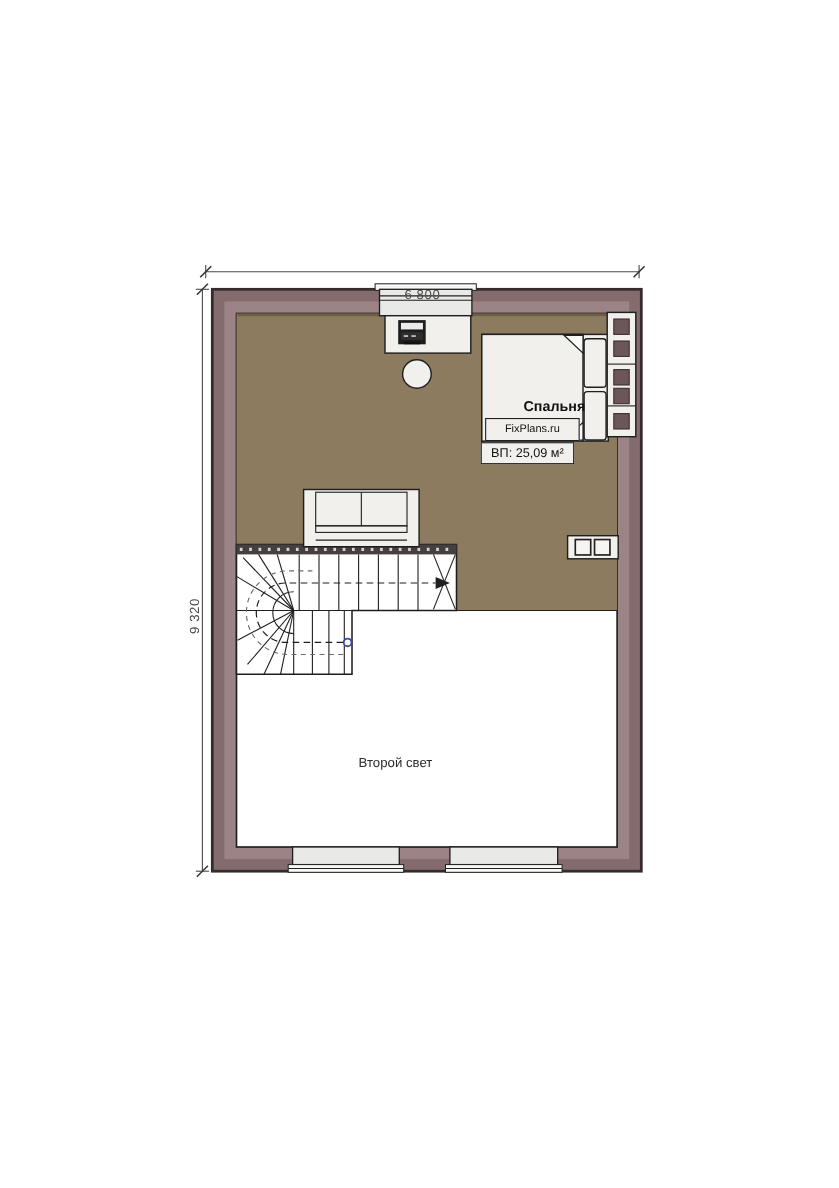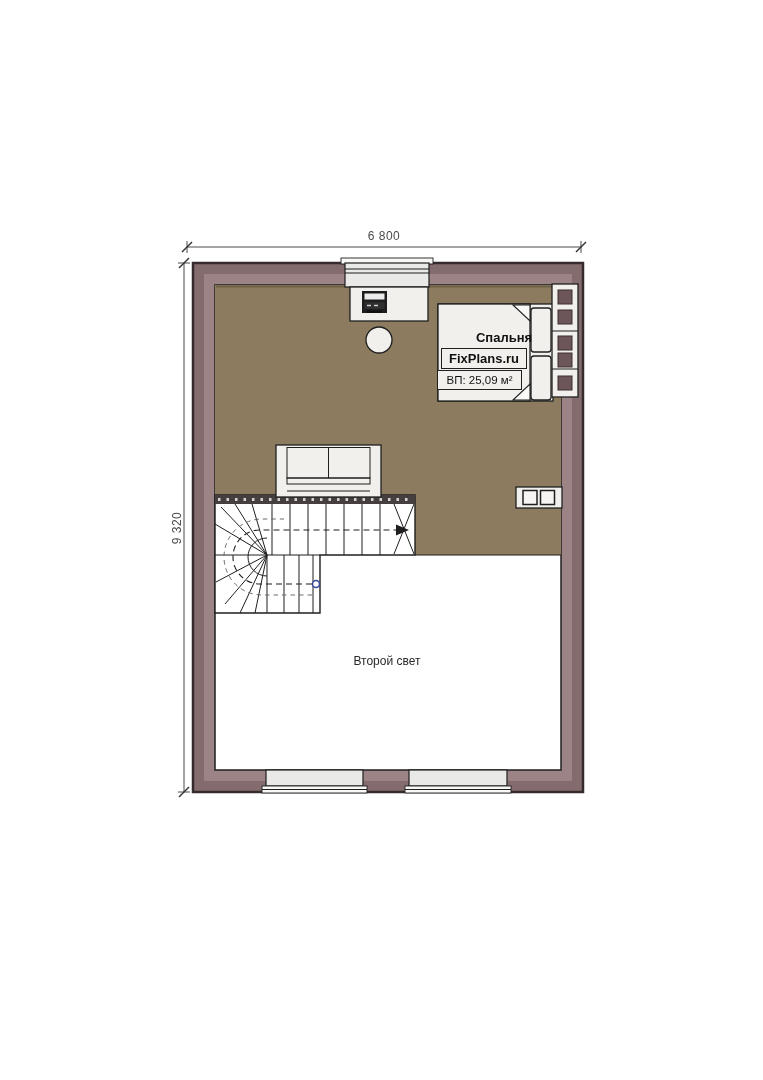--- a/index.html
+++ b/index.html
@@ -1,21 +1,21 @@
 <!DOCTYPE html>
 <html style="--wall-fill: #846c6e; --wall-light: #9c8486; --wall-outline: #352b2c; --floor-brown: #8c7b5e; --furniture-fill: #f1f0ed; --window-fill: #e9eae7; --drawer-square: #6d5659; --line: #1f1f1f; --dim: #4a4a4a; --walkline-start: #3b4a9b;"><head>
 <meta charset="utf-8">
 <style>
   html,body{margin:0;padding:0;}
   body{
     width:763px;height:1080px;position:relative;overflow:hidden;
     background:#ffffff;
     font-family:"Liberation Sans", sans-serif;
   }
-  .abs{position:absolute;}
+  .abs{position:absolute;margin-top:32px;}
   svg{position:absolute;left:0;top:0;}
 
   
   .wall-outer{fill:var(--wall-fill);stroke:var(--wall-outline);stroke-width:2.5;}
   .wall-band{fill:none;stroke:var(--wall-light);stroke-width:11;}
   .interior{fill:#ffffff;stroke:var(--line);stroke-width:1.5;}
   .floor{fill:var(--floor-brown);}
   .floor-edge{stroke:rgba(0,0,0,.22);stroke-width:2;fill:none;}
   .win{fill:var(--window-fill);stroke:var(--line);stroke-width:1.2;}
   .sill{fill:#f8f8f6;stroke:var(--line);stroke-width:0.9;}
@@ -36,23 +36,23 @@
 
   
   .dim-label{color:var(--dim);font-size:12px;letter-spacing:.5px;}
   .dim-label.w{left:187px;top:229px;width:394px;text-align:center;}
   .dim-label.h{left:177px;top:528px;width:0;height:0;white-space:nowrap;}
   .dim-label.h span{display:inline-block;transform:translate(-50%,-50%) rotate(-90deg);}
   .room-name{left:440px;top:330px;width:128px;text-align:center;
     font-weight:bold;font-size:13px;color:#111;}
   .tag-box{background:var(--furniture-fill);border:1.5px solid #1f1f1f;
     text-align:center;color:#111;}
-  .watermark{left:441px;top:348px;width:84px;height:19px;line-height:19px;font-size:13px;font-weight:bold;}
+  .watermark{left:441px;top:348px;width:84px;height:19px;line-height:19px;font-size:10px;}
   .area{left:437px;top:370px;width:83px;height:18px;line-height:18px;font-size:11.5px;}
-  .second-light{left:326px;top:654px;width:122px;text-align:center;
+  .second-light{left:326px;top:654px;width:122px;
     font-size:12px;color:#2a2a2a;}
 </style>
 </head>
 <body>
 
 <svg width="763" height="1080" viewBox="0 0 763 1080">
 
   <g>
     <rect class="wall-outer" x="193" y="263" width="390" height="529"></rect>
     <rect class="wall-band" x="209.5" y="279.5" width="357" height="496"></rect>

